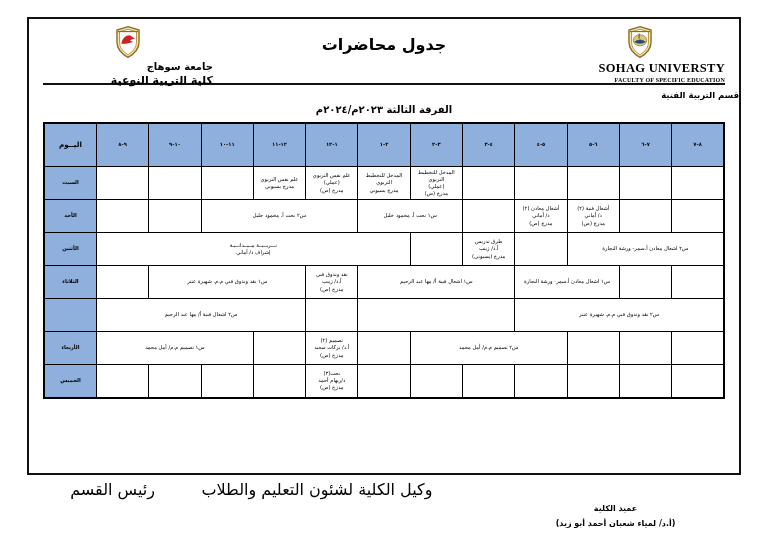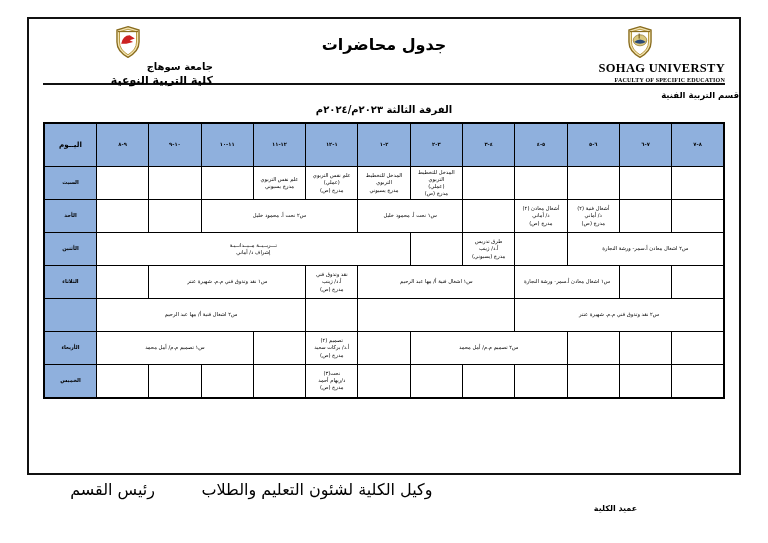--- a/index.html
+++ b/index.html
@@ -235,19 +235,20 @@
           </tbody>
       </table>
     </div>
 
   </div>
 
   <div class="footer">
     <div class="foot-row">
       <div class="foot-left">
         <div class="foot-item">عميد الكلية</div>
+        <div class="foot-name">(أ.د/ لمياء شعبان أحمد أبو زيد)</div>
       </div>
       <div class="foot-mid">وكيل الكلية لشئون التعليم والطلاب</div>
       <div class="foot-right">رئيس القسم</div>
     </div>
   </div>
 
 </div>
 
 </body></html>

